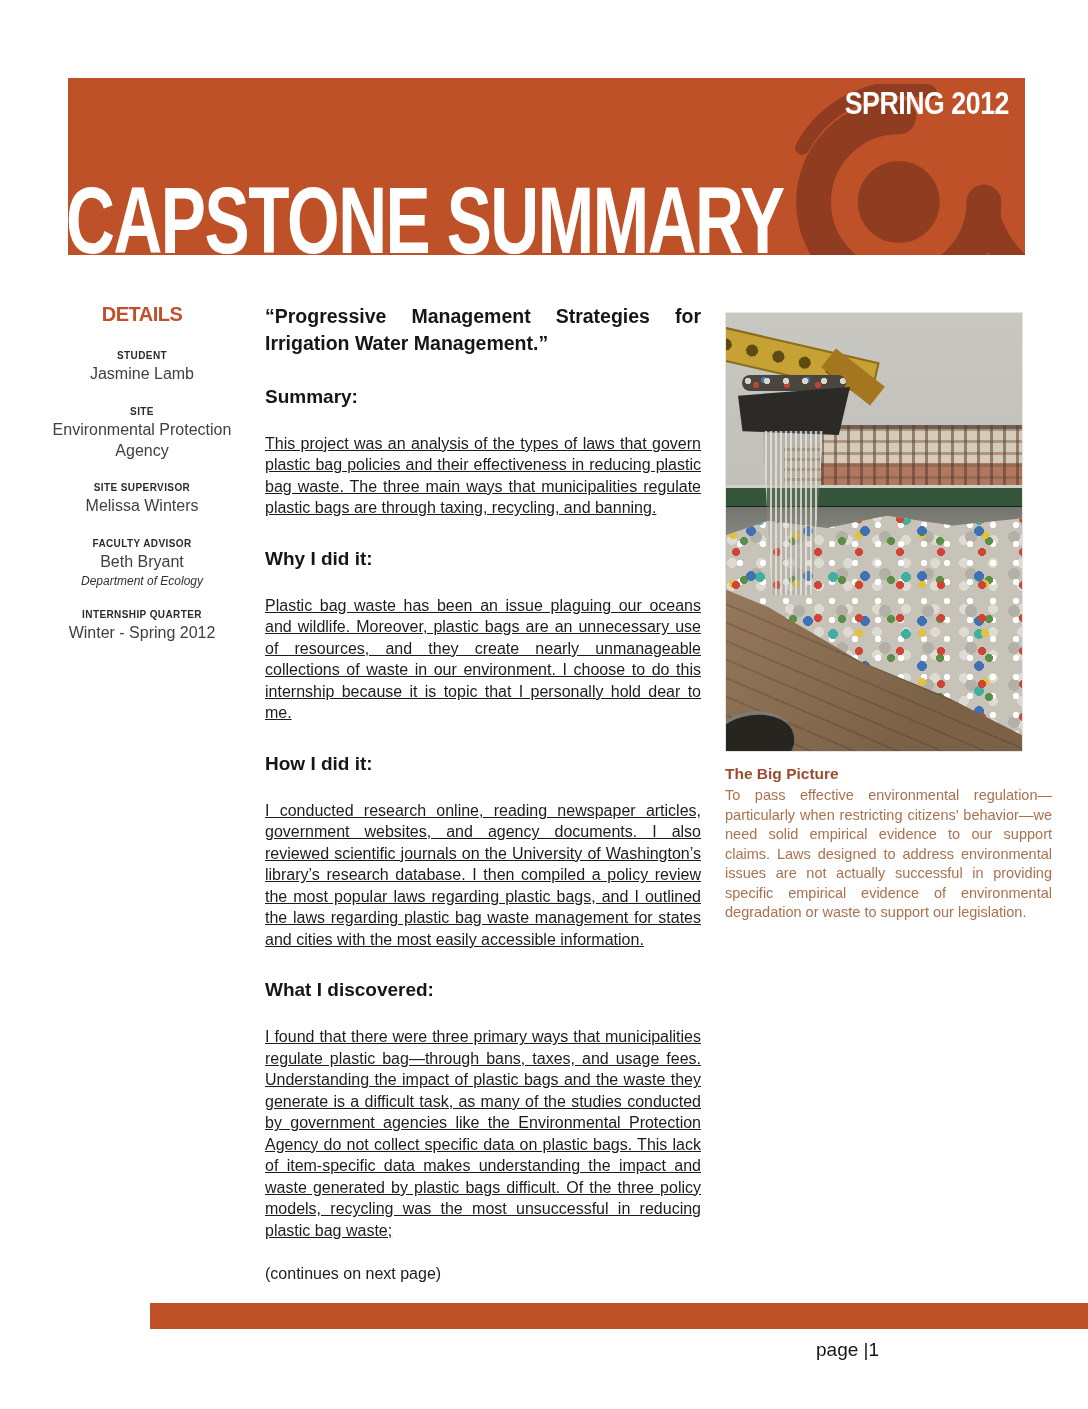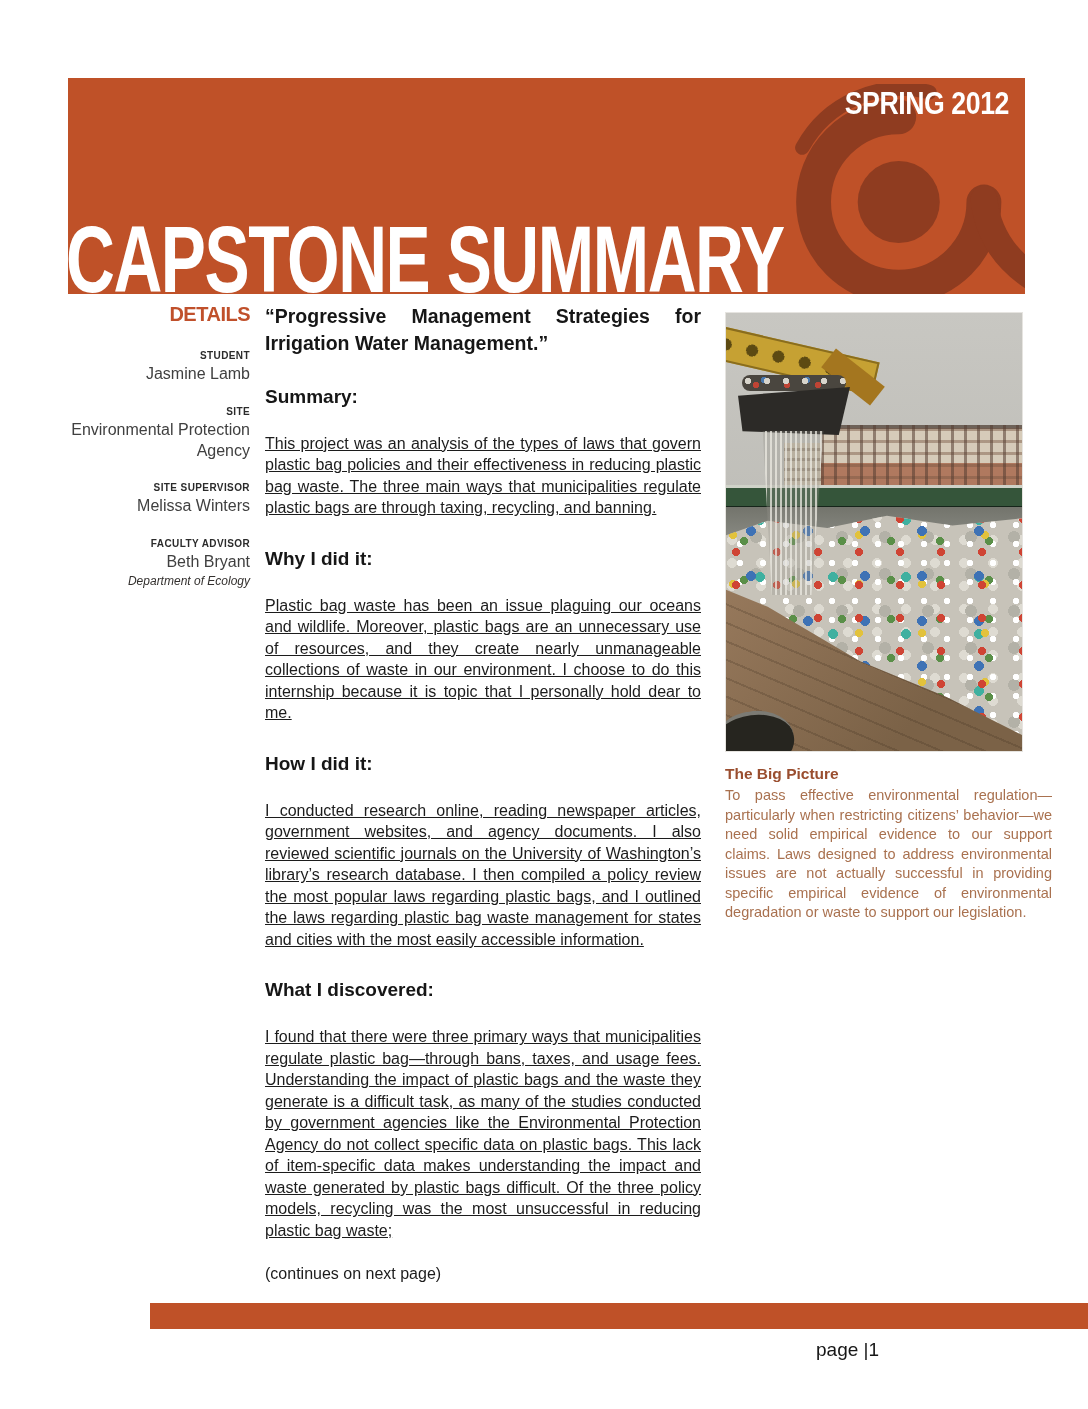--- a/index.html
+++ b/index.html
@@ -2,30 +2,30 @@
 <html><head>
 <meta charset="utf-8">
 <style>
   html,body{margin:0;padding:0;background:#ffffff;}
   .page{
     position:relative;width:1088px;height:1409px;background:#ffffff;overflow:hidden;
     font-family:"Liberation Sans", sans-serif;color:#1c1c1c;
   }
 
   
-  .banner{position:absolute;left:68px;top:78px;width:957px;height:216px;background:#bf5128;overflow:hidden;}
+  .banner{position:absolute;left:68px;top:78px;width:957px;height:177px;background:#bf5128;overflow:hidden;}
   .swirl{position:absolute;top:6px;right:-18px;width:268px;height:236px;}
   .issue{position:absolute;top:8px;right:16px;color:#ffffff;font-weight:bold;font-size:31px;
          letter-spacing:-0.5px;transform:scaleX(0.86);transform-origin:right top;white-space:nowrap;}
   .masthead{position:absolute;bottom:-13px;left:-2px;margin:0;color:#ffffff;font-weight:bold;
          font-size:94px;line-height:1;letter-spacing:-2px;white-space:nowrap;
          transform:scaleX(0.72);transform-origin:left bottom;}
 
   
-  .sidebar{position:absolute;left:68px;top:303px;width:182px;text-align:right;}
+  .sidebar{position:absolute;left:51px;top:303px;width:182px;text-align:center;}
   .details-heading{margin:0 0 24px 0;color:#c0502b;font-size:20px;font-weight:bold;letter-spacing:-0.5px;}
   .field{margin-bottom:21px;}
   .field-label{font-size:10px;font-weight:bold;color:#2b2b2b;letter-spacing:0.4px;margin-bottom:3px;}
   .field-value{font-size:16px;color:#404040;line-height:1.3;}
   .field-note{font-size:12px;font-style:italic;color:#33302e;margin-top:1px;}
 
   
   .article{position:absolute;left:265px;top:303px;width:436px;}
   .article-title{margin:0;font-size:19.5px;font-weight:bold;line-height:1.38;text-align:justify;color:#161616;}
   .section-heading{margin:29px 0 25px 0;font-size:19px;font-weight:bold;color:#161616;}
@@ -129,20 +129,24 @@
       <div class="field-label">SITE SUPERVISOR</div>
       <div class="field-value">Melissa Winters</div>
     </div>
 
     <div class="field">
       <div class="field-label">FACULTY ADVISOR</div>
       <div class="field-value">Beth Bryant</div>
       <div class="field-note">Department of Ecology</div>
     </div>
 
+    <div class="field">
+      <div class="field-label">INTERNSHIP QUARTER</div>
+      <div class="field-value">Winter - Spring 2012</div>
+    </div>
   </aside>
 
   <main class="article">
     <h2 class="article-title">“Progressive Management Strategies for Irrigation Water Management.”</h2>
 
     <section>
       <h3 class="section-heading">Summary:</h3>
       <p class="section-body">This project was an analysis of the types of laws that govern plastic bag policies and their effectiveness in reducing plastic bag waste. The three main ways that municipalities regulate plastic bags are through taxing, recycling, and banning.</p>
     </section>
 

